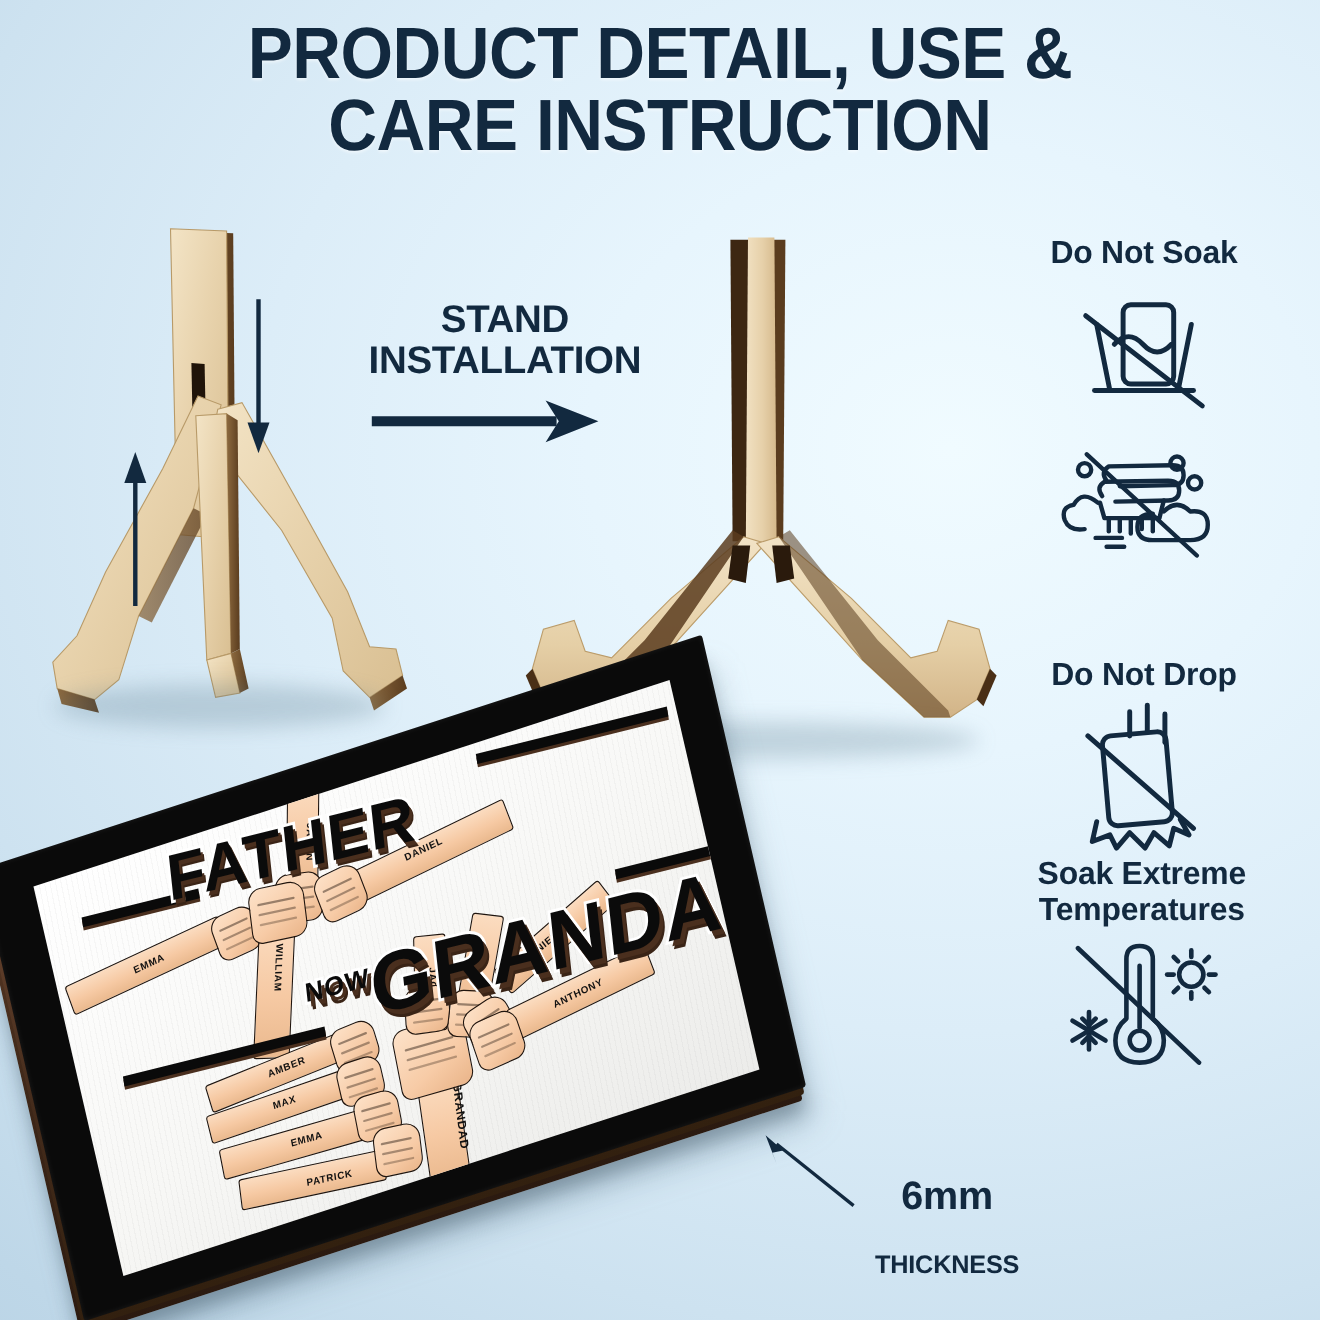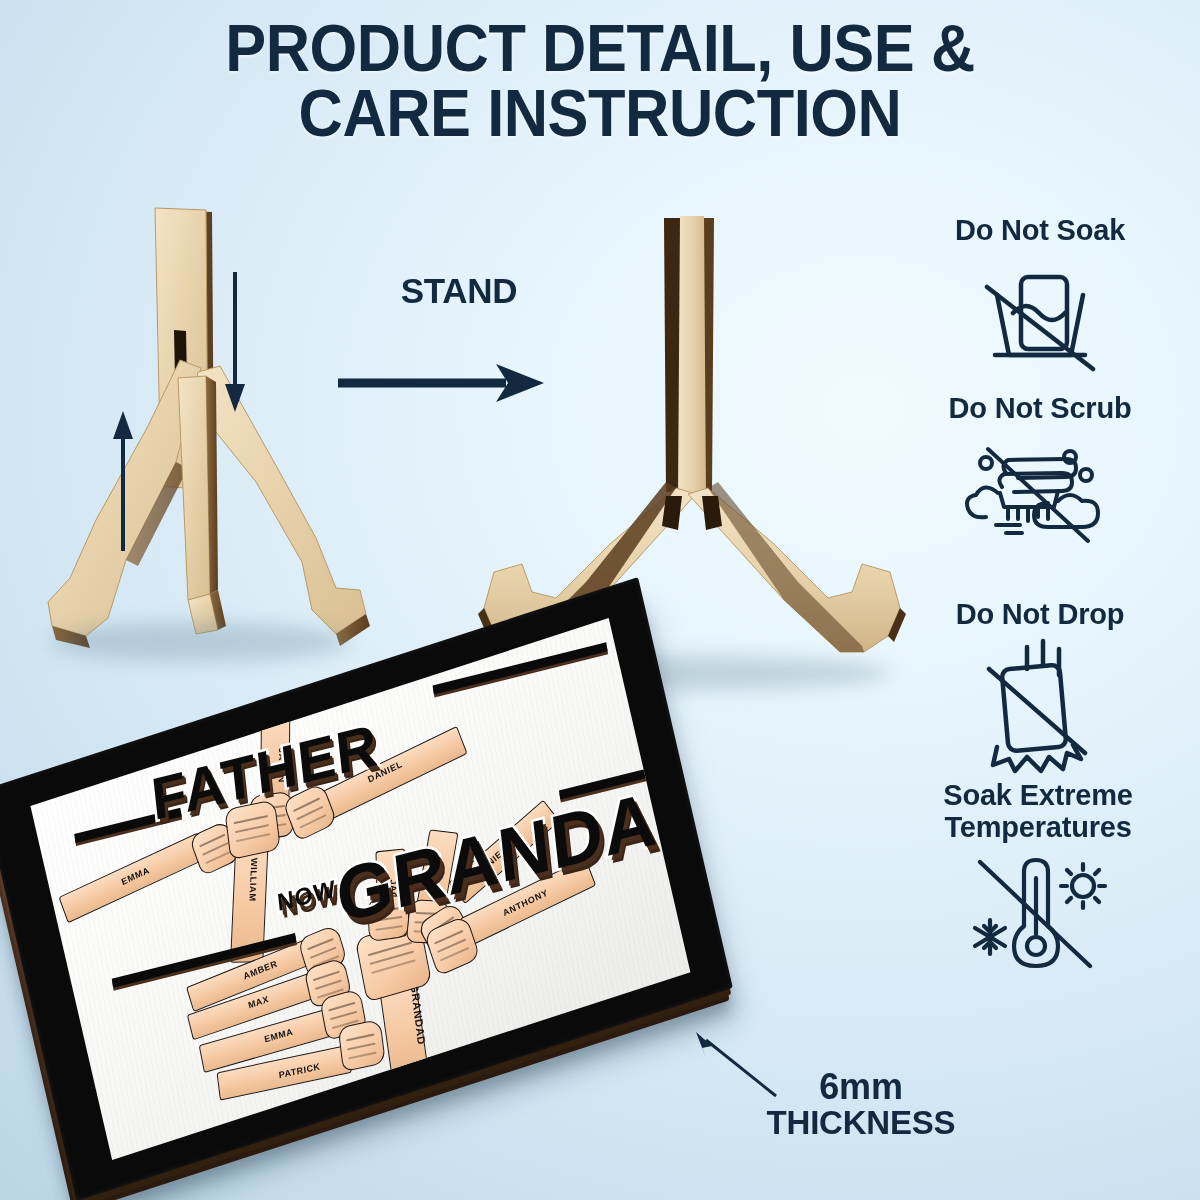--- a/index.html
+++ b/index.html
@@ -47,21 +47,21 @@
   #care1{left:890px;top:393px;}
   #care2{left:890px;top:578px;margin-top:21px;}
   #care3{left:888px;top:780px;}
 
   
   #thickLabel{
     position:absolute;left:746px;top:1068px;width:230px;text-align:center;
     color:#12293f;font-weight:700;font-size:36px;line-height:1.06;
     letter-spacing:-0.2px;
   }
-  #thickLabel .t2{display:block;font-size:33px;}
+  #thickLabel .t2{display:block;font-size:23px;margin-top:31px;}
   #thickArrow{position:absolute;left:690px;top:1030px;width:90px;height:70px;}
 
   
   #plaqueWrap{
     position:absolute;left:10px;top:690px;width:700px;height:430px;
     transform:rotate(-18deg) skewX(-5deg);
     transform-origin:50% 50%;
   }
   .pl-shadow{
     position:absolute;left:8px;top:22px;width:690px;height:420px;
@@ -191,20 +191,21 @@
     </svg>
     
     <svg class="thinArrow" style="left:78px;top:218px;" width="30" height="145">
       <line x1="15" y1="143" x2="15" y2="24" stroke="#12293f" stroke-width="4"></line>
       <polygon points="15,3 5,31 25,31" fill="#12293f"></polygon>
     </svg>
   </div>
 
   <div id="standLabel">
     <span>STAND</span><br>
+    <span>INSTALLATION</span>
   </div>
   <svg id="standArrow" viewBox="0 0 210 42">
     <line x1="2" y1="21" x2="170" y2="21" stroke="#12293f" stroke-width="9"></line>
     <polygon points="208,21 160,2 172,21 160,40" fill="#12293f"></polygon>
   </svg>
 
   <div class="standBox" style="left:460px;top:200px;width:460px;height:500px;">
     <div class="shadowEl" style="left:30px;top:456px;width:400px;height:34px;"></div>
     <svg width="460" height="500" viewBox="0 0 460 500">
 
@@ -247,21 +248,20 @@
           <path d="M30 104 L120 104"></path>
           <rect x="56" y="26" width="46" height="72" rx="7"></rect>
           <path d="M48 62 q13 -14 26 0 q13 14 26 0"></path>
           <line x1="22" y1="36" x2="128" y2="118"></line>
         </g>
       </svg>
     </div>
   </div>
 
   <div class="care" id="care1">
-    <div class="ct">Do Not Scrub</div>
     <div class="ic">
       <svg width="165" height="120" viewBox="0 0 165 120">
         <g fill="none" stroke="#12293f" stroke-width="4" stroke-linecap="round" stroke-linejoin="round">
           <path d="M48 44 q-6 -8 2 -13 l58 -1 q10 0 10 9 q0 9 -10 9 l-48 1"></path>
           <path d="M44 58 q-6 -8 2 -13 l58 -1 q10 0 10 9 q0 9 -10 9 l-48 1"></path>
           <path d="M42 64 L46 78 L96 78 L100 62"></path>
           <line x1="50" y1="78" x2="50" y2="90"></line>
           <line x1="60" y1="78" x2="60" y2="90"></line>
           <line x1="70" y1="78" x2="70" y2="92"></line>
           <line x1="80" y1="78" x2="80" y2="88"></line>

